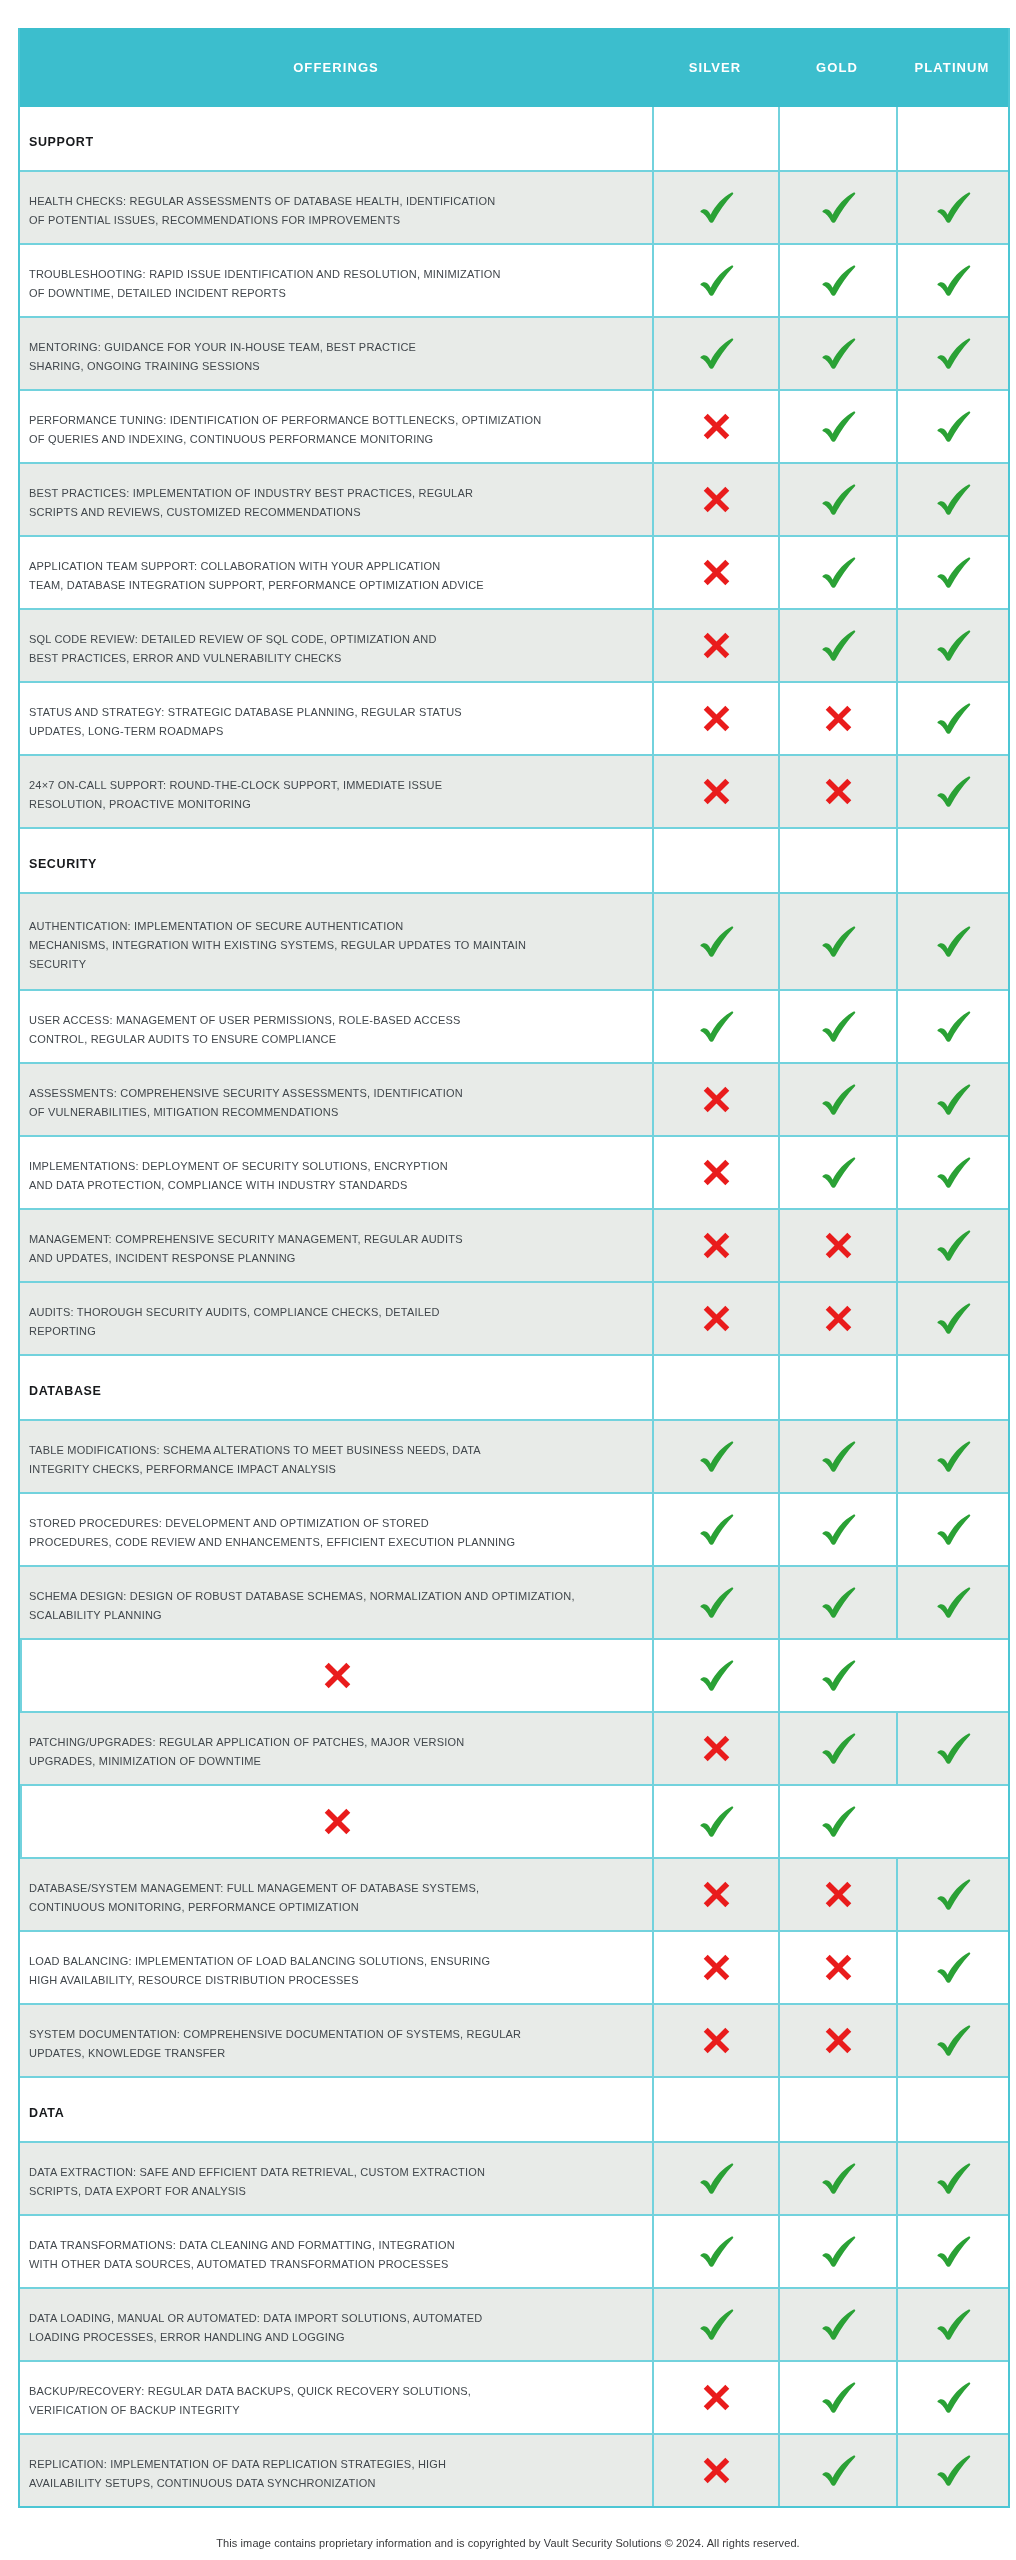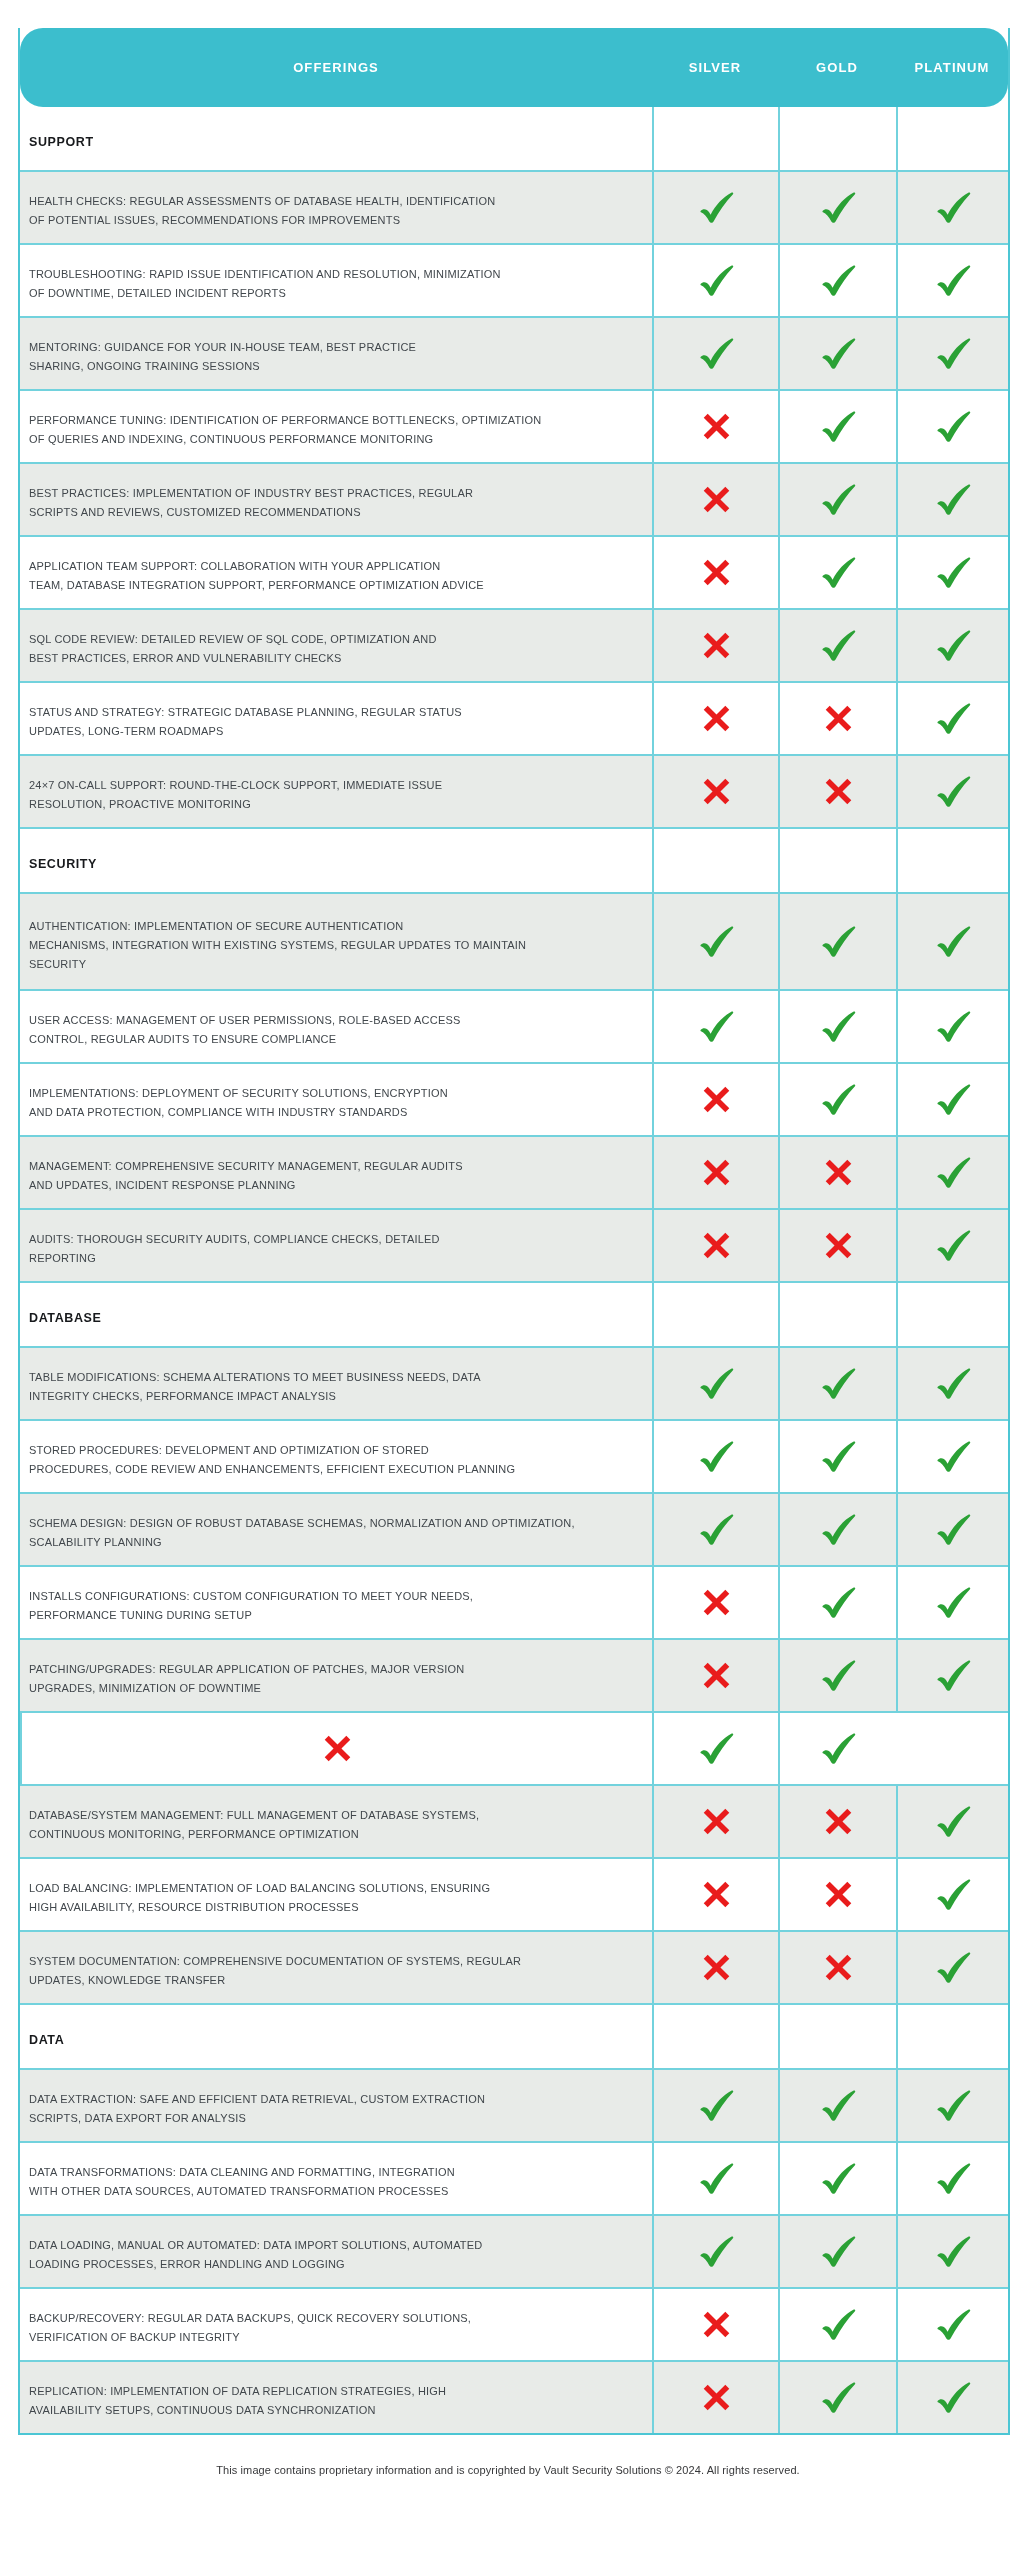--- a/index.html
+++ b/index.html
@@ -17,21 +17,21 @@
     font-family:"Liberation Sans",sans-serif;
     overflow:hidden;position:relative;
   }
   .table{
     margin:28px 0 0 18px;width:988px;
     border:2px solid var(--outer);border-top:none;
     background:#ffffff;
   }
   .thead{
     display:grid;grid-template-columns:632px 126px 118px 112px;
-    height:79px;background:var(--teal);align-items:center;border-radius:23px;
+    height:79px;background:var(--teal);align-items:center;
   }
   .th{
     color:#ffffff;font-size:13px;font-weight:bold;
     letter-spacing:1.1px;text-align:center;
   }
   .row{display:grid;grid-template-columns:632px 126px 118px 112px;background:#ffffff;}
   .tbody .row + .row{border-top:2px solid var(--line);}
   .section-row{min-height:63px;}
   .feature-row{min-height:71px;}
   .feature-row.tall{min-height:95px;}
@@ -280,20 +280,39 @@
             <svg width="37" height="31" viewBox="0 0 37 32" aria-hidden="true">
     <path class="check-path" d="M2 19.5 C4.8 16.6 8.6 17.3 10.9 21.0 L12.4 23.5 C17.8 13.3 24.6 5.9 34.2 0.6 C35.3 0.1 36.3 1.3 35.5 2.2 C27.6 10.6 20.8 20.1 15.6 30.2 C14.3 32.4 11.9 32.2 10.8 29.9 C8.9 25.8 6.0 22.3 2.0 20.6 Z"></path>
   </svg>
           </div>
           <div class="cell mark-cell">
             <svg width="37" height="31" viewBox="0 0 37 32" aria-hidden="true">
     <path class="check-path" d="M2 19.5 C4.8 16.6 8.6 17.3 10.9 21.0 L12.4 23.5 C17.8 13.3 24.6 5.9 34.2 0.6 C35.3 0.1 36.3 1.3 35.5 2.2 C27.6 10.6 20.8 20.1 15.6 30.2 C14.3 32.4 11.9 32.2 10.8 29.9 C8.9 25.8 6.0 22.3 2.0 20.6 Z"></path>
   </svg>
           </div>
         </div>
+        <div class="row feature-row shaded">
+          <div class="cell label-cell">ASSESSMENTS: COMPREHENSIVE SECURITY ASSESSMENTS, IDENTIFICATION
+OF VULNERABILITIES, MITIGATION RECOMMENDATIONS</div>
+          <div class="cell mark-cell">
+            <svg width="27" height="27" viewBox="0 0 30 30" aria-hidden="true">
+    <path class="cross-path" d="M5.2 0.8 L15 10.6 L24.8 0.8 L29.2 5.2 L19.4 15 L29.2 24.8 L24.8 29.2 L15 19.4 L5.2 29.2 L0.8 24.8 L10.6 15 L0.8 5.2 Z"></path>
+  </svg>
+          </div>
+          <div class="cell mark-cell">
+            <svg width="37" height="31" viewBox="0 0 37 32" aria-hidden="true">
+    <path class="check-path" d="M2 19.5 C4.8 16.6 8.6 17.3 10.9 21.0 L12.4 23.5 C17.8 13.3 24.6 5.9 34.2 0.6 C35.3 0.1 36.3 1.3 35.5 2.2 C27.6 10.6 20.8 20.1 15.6 30.2 C14.3 32.4 11.9 32.2 10.8 29.9 C8.9 25.8 6.0 22.3 2.0 20.6 Z"></path>
+  </svg>
+          </div>
+          <div class="cell mark-cell">
+            <svg width="37" height="31" viewBox="0 0 37 32" aria-hidden="true">
+    <path class="check-path" d="M2 19.5 C4.8 16.6 8.6 17.3 10.9 21.0 L12.4 23.5 C17.8 13.3 24.6 5.9 34.2 0.6 C35.3 0.1 36.3 1.3 35.5 2.2 C27.6 10.6 20.8 20.1 15.6 30.2 C14.3 32.4 11.9 32.2 10.8 29.9 C8.9 25.8 6.0 22.3 2.0 20.6 Z"></path>
+  </svg>
+          </div>
+        </div>
         <div class="row feature-row">
           <div class="cell label-cell">IMPLEMENTATIONS: DEPLOYMENT OF SECURITY SOLUTIONS, ENCRYPTION
 AND DATA PROTECTION, COMPLIANCE WITH INDUSTRY STANDARDS</div>
           <div class="cell mark-cell">
             <svg width="27" height="27" viewBox="0 0 30 30" aria-hidden="true">
     <path class="cross-path" d="M5.2 0.8 L15 10.6 L24.8 0.8 L29.2 5.2 L19.4 15 L29.2 24.8 L24.8 29.2 L15 19.4 L5.2 29.2 L0.8 24.8 L10.6 15 L0.8 5.2 Z"></path>
   </svg>
           </div>
           <div class="cell mark-cell">
             <svg width="37" height="31" viewBox="0 0 37 32" aria-hidden="true">
@@ -401,22 +420,20 @@
     <path class="check-path" d="M2 19.5 C4.8 16.6 8.6 17.3 10.9 21.0 L12.4 23.5 C17.8 13.3 24.6 5.9 34.2 0.6 C35.3 0.1 36.3 1.3 35.5 2.2 C27.6 10.6 20.8 20.1 15.6 30.2 C14.3 32.4 11.9 32.2 10.8 29.9 C8.9 25.8 6.0 22.3 2.0 20.6 Z"></path>
   </svg>
           </div>
           <div class="cell mark-cell">
             <svg width="37" height="31" viewBox="0 0 37 32" aria-hidden="true">
     <path class="check-path" d="M2 19.5 C4.8 16.6 8.6 17.3 10.9 21.0 L12.4 23.5 C17.8 13.3 24.6 5.9 34.2 0.6 C35.3 0.1 36.3 1.3 35.5 2.2 C27.6 10.6 20.8 20.1 15.6 30.2 C14.3 32.4 11.9 32.2 10.8 29.9 C8.9 25.8 6.0 22.3 2.0 20.6 Z"></path>
   </svg>
           </div>
         </div>
         <div class="row feature-row">
-          <div class="cell label-cell">INSTALLS CONFIGURATIONS: CUSTOM CONFIGURATION TO MEET YOUR NEEDS,
-PERFORMANCE TUNING DURING SETUP</div>
           <div class="cell mark-cell">
             <svg width="27" height="27" viewBox="0 0 30 30" aria-hidden="true">
     <path class="cross-path" d="M5.2 0.8 L15 10.6 L24.8 0.8 L29.2 5.2 L19.4 15 L29.2 24.8 L24.8 29.2 L15 19.4 L5.2 29.2 L0.8 24.8 L10.6 15 L0.8 5.2 Z"></path>
   </svg>
           </div>
           <div class="cell mark-cell">
             <svg width="37" height="31" viewBox="0 0 37 32" aria-hidden="true">
     <path class="check-path" d="M2 19.5 C4.8 16.6 8.6 17.3 10.9 21.0 L12.4 23.5 C17.8 13.3 24.6 5.9 34.2 0.6 C35.3 0.1 36.3 1.3 35.5 2.2 C27.6 10.6 20.8 20.1 15.6 30.2 C14.3 32.4 11.9 32.2 10.8 29.9 C8.9 25.8 6.0 22.3 2.0 20.6 Z"></path>
   </svg>
           </div>

